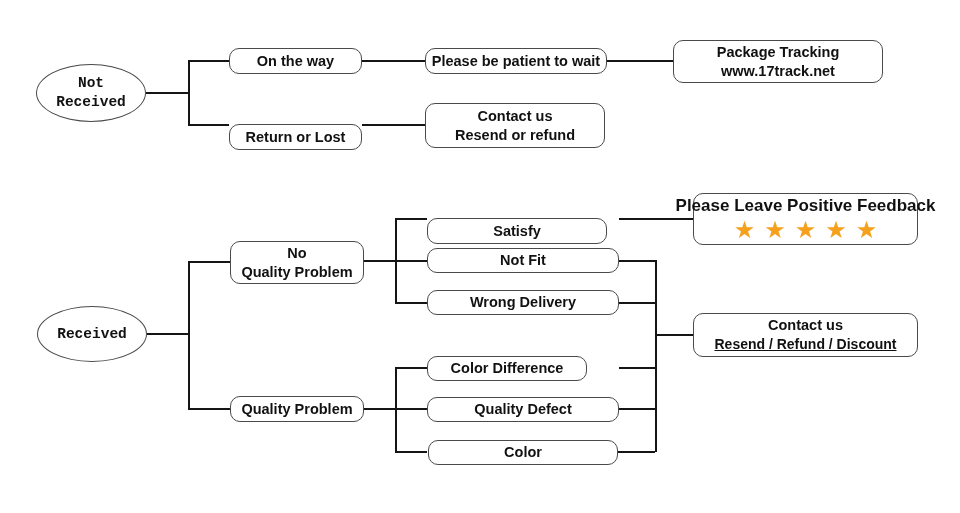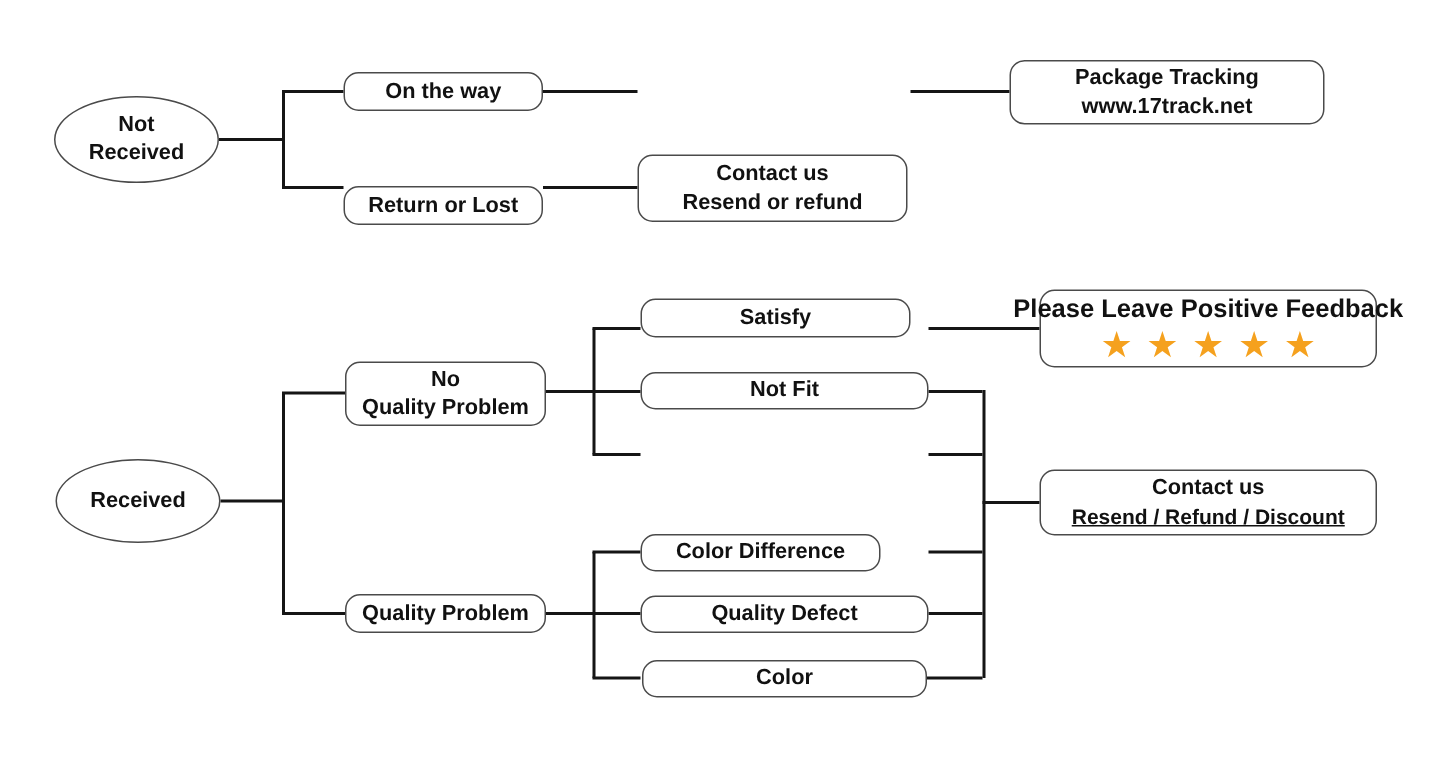--- a/index.html
+++ b/index.html
@@ -11,21 +11,21 @@
   }
   .node {
     position:absolute; box-sizing:border-box;
     display:flex; flex-direction:column; align-items:center; justify-content:center;
     background:#fff; border:1.5px solid var(--node_border,#4a4a4a);
     border-radius:10px; text-align:center;
     font-size:14.5px; font-weight:bold; line-height:1.3;
     z-index:2;
   }
   .node .lbl { white-space:nowrap; }
-  .ellipse { border-radius:50%; }
+  .ellipse { border-radius:50%;font-family:Liberation Mono, monospace; }
   .line { position:absolute; background:var(--connector,#151515); z-index:1; }
   .line.h { height:1.5px; }
   .line.v { width:1.5px; }
   .feedback-title { font-size:17px; white-space:nowrap; }
   .stars {
     color:var(--star,#F5A11E);
     font-size:24px; line-height:26px; letter-spacing:9px; padding-left:9px;
     font-family:"DejaVu Sans", sans-serif; font-weight:normal;
   }
   .small2 { font-size:14px;text-decoration:underline; }
@@ -73,20 +73,23 @@
   </div>
 
   <div class="node" style="left:229px;top:48px;width:133px;height:26px">
     <div class="lbl">On the way</div>
   </div>
 
   <div class="node" style="left:229px;top:124px;width:133px;height:26px">
     <div class="lbl">Return or Lost</div>
   </div>
 
+  <div class="node" style="left:425px;top:48px;width:182px;height:26px">
+    <div class="lbl">Please be patient to wait</div>
+  </div>
 
   <div class="node" style="left:673px;top:40px;width:210px;height:43px">
     <div class="lbl">Package Tracking</div>
     <div class="lbl">www.17track.net</div>
   </div>
 
   <div class="node" style="left:425px;top:103px;width:180px;height:45px">
     <div class="lbl">Contact us</div>
     <div class="lbl">Resend or refund</div>
   </div>
@@ -97,28 +100,31 @@
 
   <div class="node" style="left:230px;top:241px;width:134px;height:43px">
     <div class="lbl">No</div>
     <div class="lbl">Quality Problem</div>
   </div>
 
   <div class="node" style="left:230px;top:396px;width:134px;height:26px">
     <div class="lbl">Quality Problem</div>
   </div>
 
-  <div class="node" style="left:427px;top:199px;width:180px;height:26px">
+  <div class="node" style="left:427px;top:218px;width:180px;height:26px">
     <div class="lbl">Satisfy</div>
   </div>
 
   <div class="node" style="left:427px;top:248px;width:192px;height:25px">
     <div class="lbl">Not Fit</div>
   </div>
 
+  <div class="node" style="left:427px;top:290px;width:192px;height:25px">
+    <div class="lbl">Wrong Delivery</div>
+  </div>
 
   <div class="node" style="left:427px;top:356px;width:160px;height:25px">
     <div class="lbl">Color Difference</div>
   </div>
 
   <div class="node" style="left:427px;top:397px;width:192px;height:25px">
     <div class="lbl">Quality Defect</div>
   </div>
 
   <div class="node" style="left:428px;top:440px;width:190px;height:25px">

